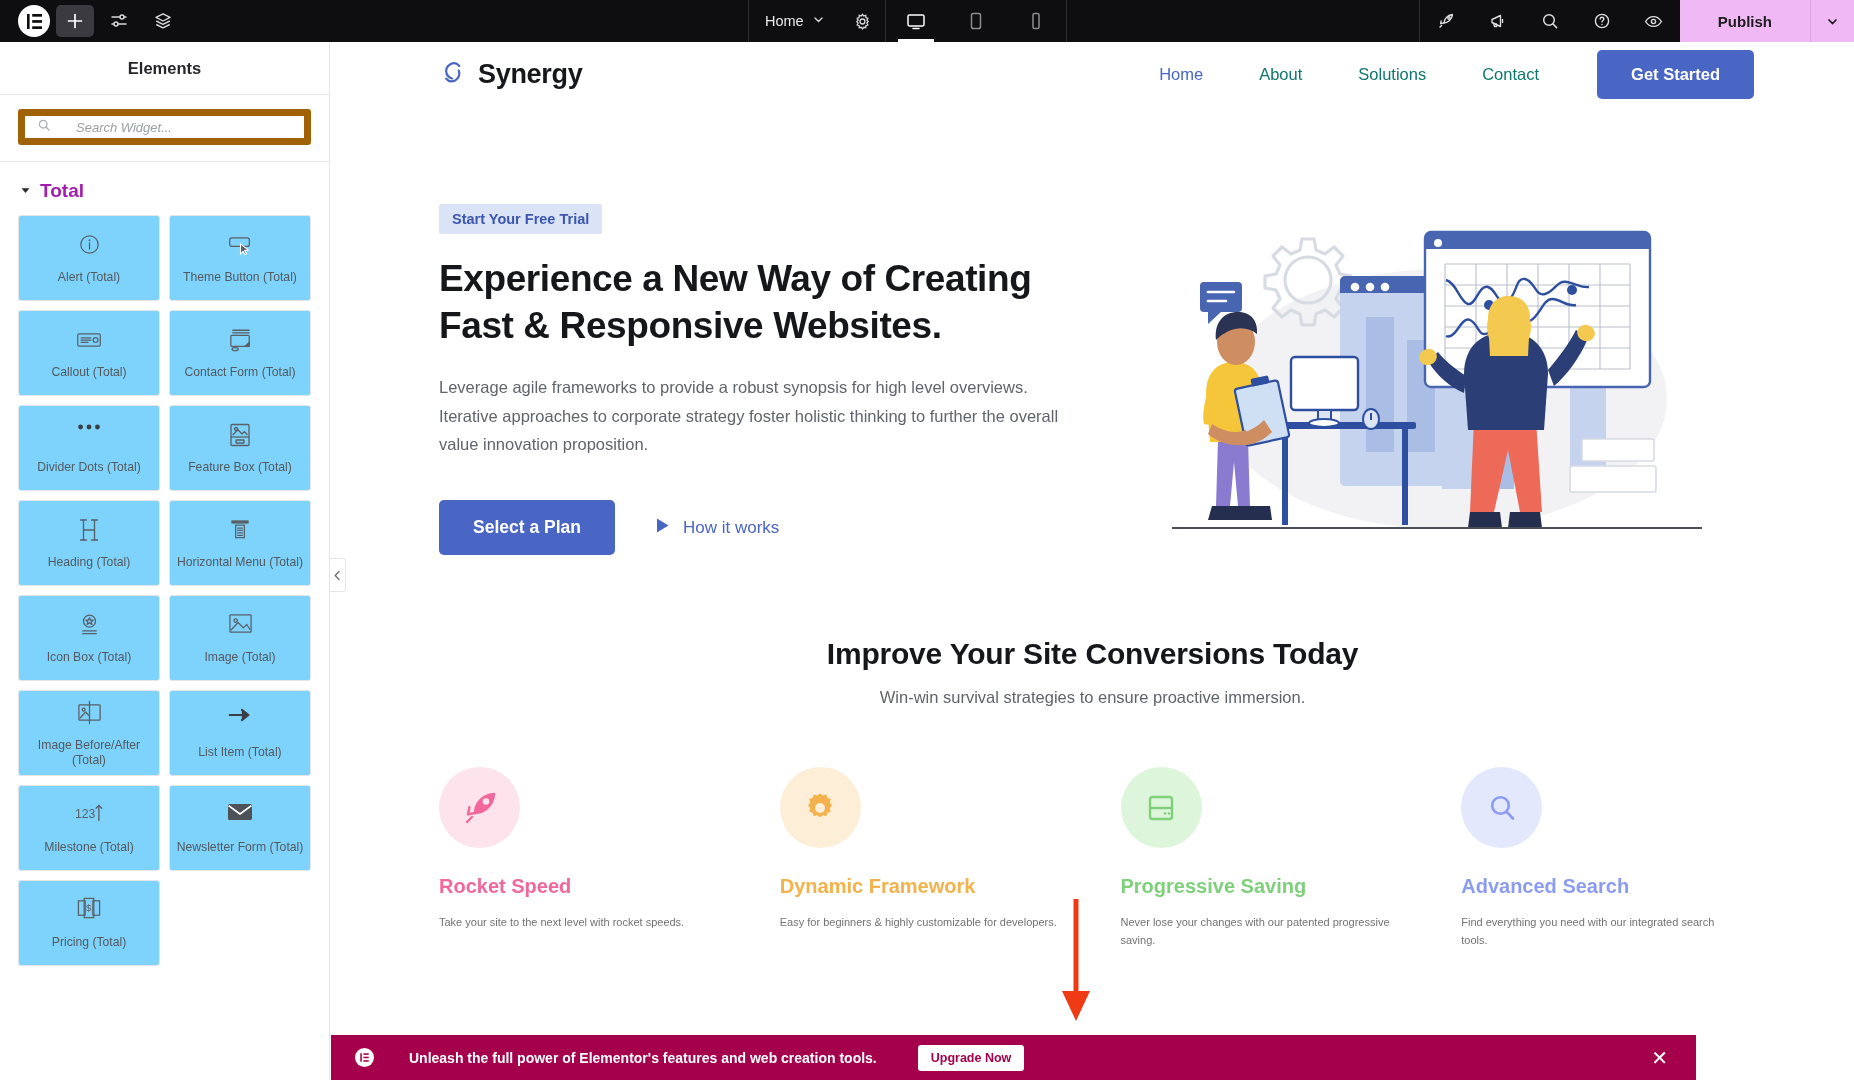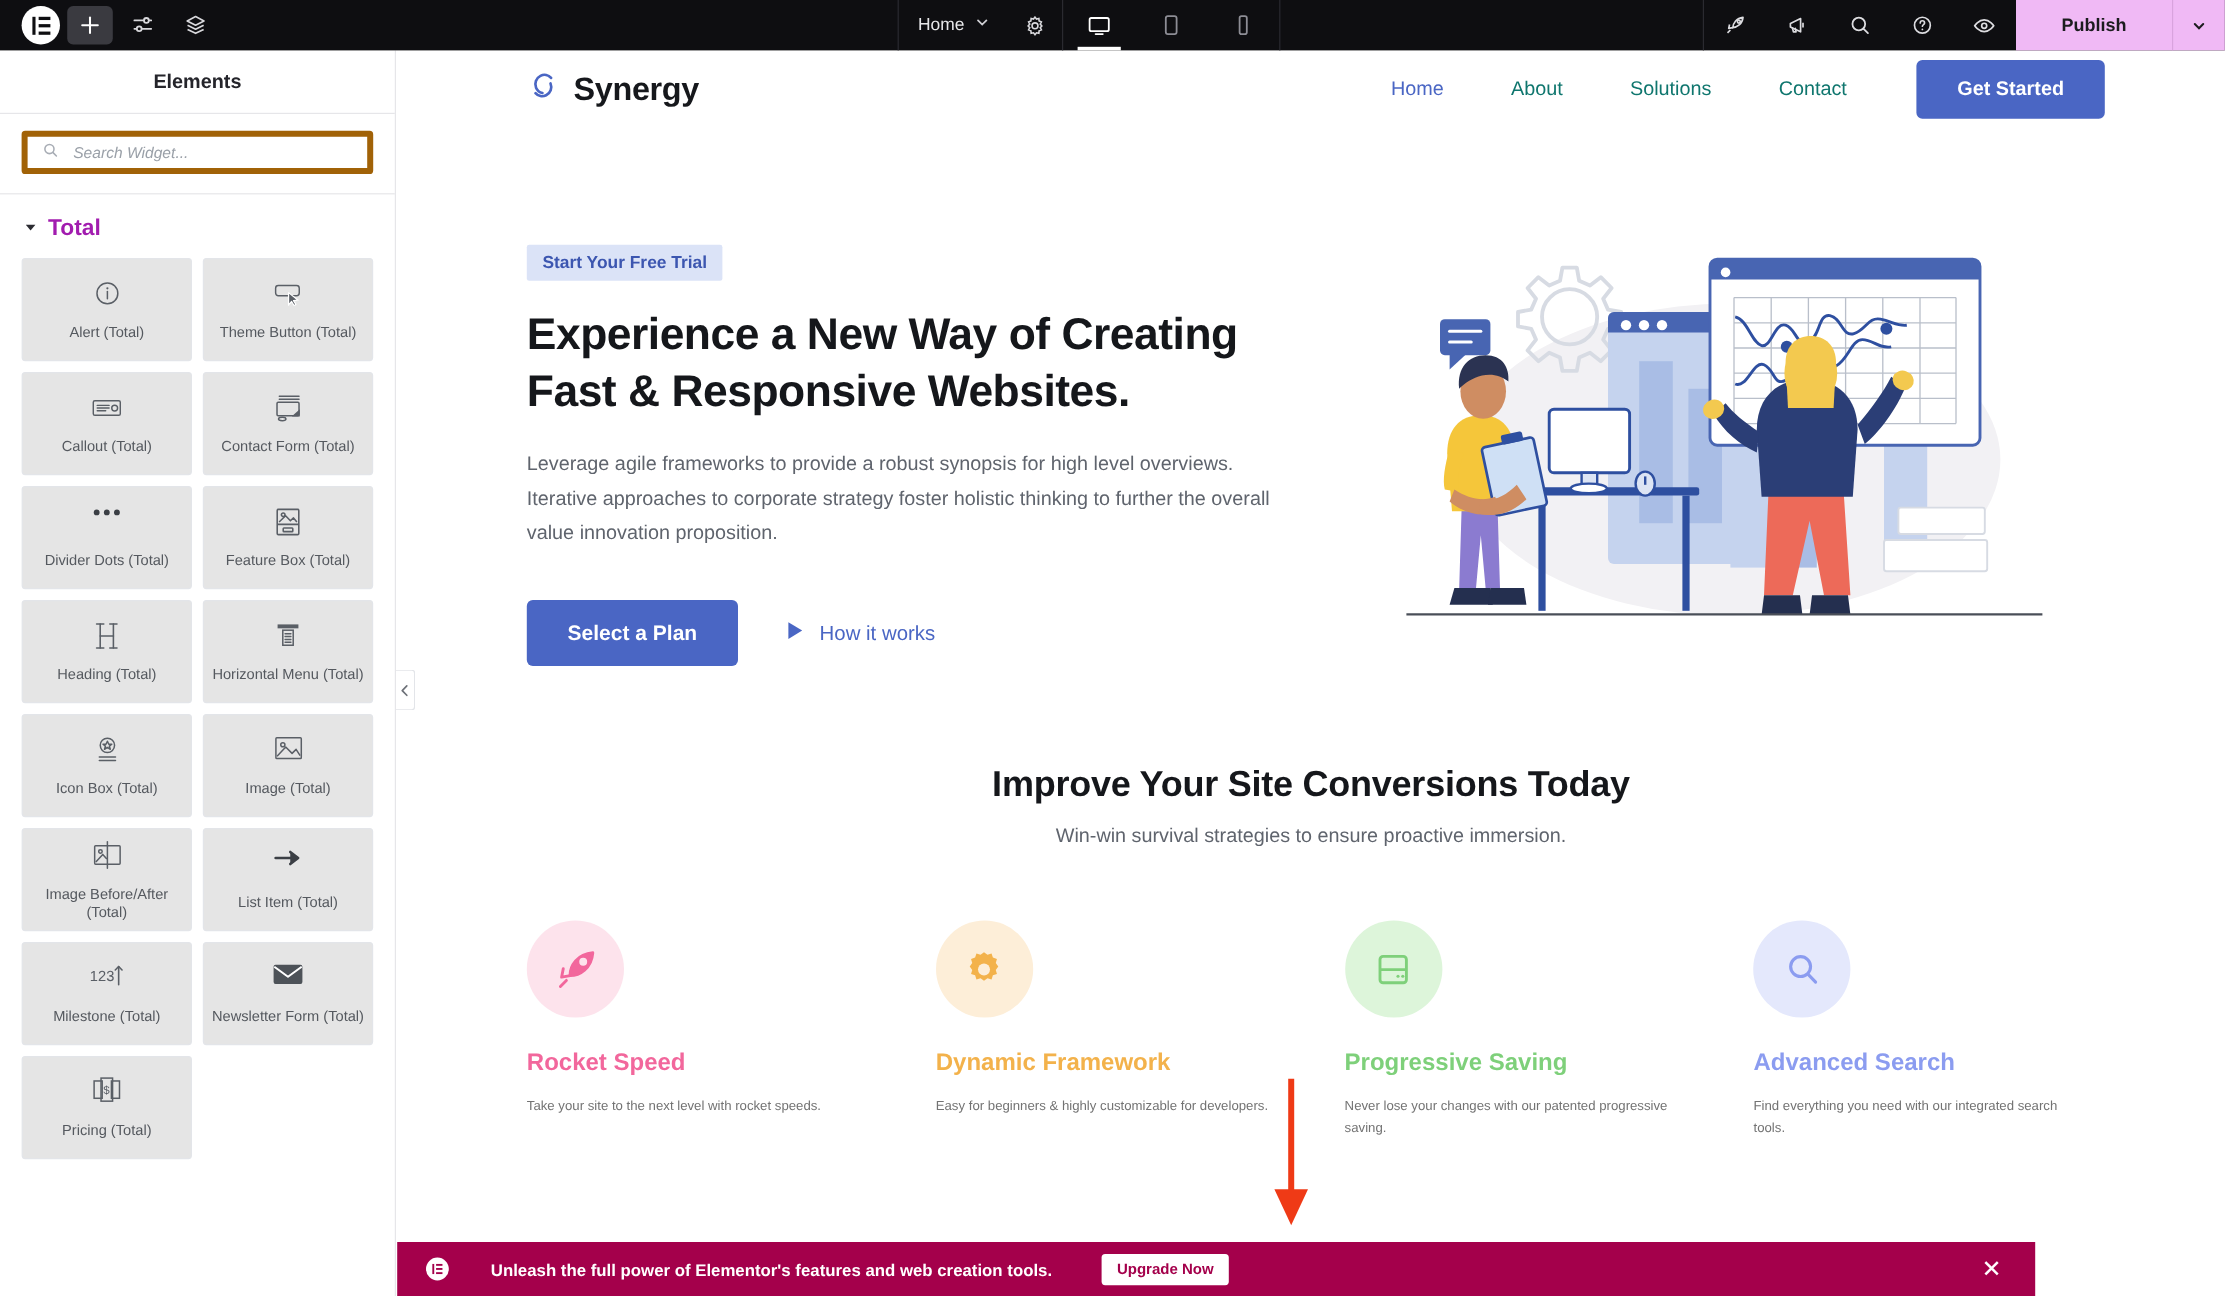--- a/index.html
+++ b/index.html
@@ -83,39 +83,39 @@
     z-index: 40;
     display: flex; flex-direction: column;
   }
   .panel-head {
     height: 53px; display: flex; align-items: center; justify-content: center;
     border-bottom: 1px solid #e6e6e9; flex: 0 0 auto;
   }
   .panel-head .t { font-size: 16.5px; font-weight: 700; color: #25252b; }
   .panel-search { padding: 14px 18px 16px 18px; flex: 0 0 auto; }
   .search-box {
-    height: 36px; border: 5px solid #a16207; border-radius: 3px;
-    display: flex; align-items: center; gap: 12px; padding: 0 12px;
+    height: 36px; border: 7px solid #a16207; border-radius: 3px;
+    display: flex; align-items: center; gap: 25px; padding: 0 12px;
     background: #fff; cursor: text;
   }
   .search-box .ph { font-size: 13px; color: #9aa0a8; font-style: italic; }
   .panel-divider { height: 1px; background: #e6e6e9; }
 
   .panel-scroll { flex: 1 1 auto; overflow: hidden; position: relative; }
   .cat-head {
     display: flex; align-items: center; gap: 9px;
     padding: 18px 20px 13px 20px; cursor: pointer;
   }
   .cat-head .nm { font-size: 19px; font-weight: 700; color: #a21caf; }
   .grid {
     display: grid; grid-template-columns: 1fr 1fr;
     gap: 9px; padding: 0 18px 20px 18px;
   }
   .wcard {
-    background: #e5e5e5; border: 1px solid #e3e5e9; border-radius: 3px;
+    background: #7dd3fc; border: 1px solid #e3e5e9; border-radius: 3px;
     height: 86px;
     display: flex; flex-direction: column; align-items: center; justify-content: center;
     gap: 9px; cursor: grab; padding: 4px 5px;
   }
   .wcard .lbl {
     font-size: 12.2px; color: #55595f; text-align: center; line-height: 1.22;
   }
   .wcard .ic { height: 30px; display: flex; align-items: flex-start; justify-content: center; }
   .wcard .ic svg { display: block; }
 
@@ -146,21 +146,21 @@
     font-size: 16.5px; color: #0f766e; padding: 0 28px; cursor: pointer; font-weight: 400;
   }
   .nav-link.active { color: #4a66c4; }
   .get-started {
     margin-left: 30px;
     background: #4a66c4; color: #fff;
     font-size: 16.5px; font-weight: 600;
     padding: 15px 34px; border-radius: 5px; cursor: pointer;
   }
 
-  .hero { display: flex; padding: 58px 80px 0 108px; }
+  .hero { display: flex; padding: 58px 80px 0 108px; align-items: center; }
   .hero-left { width: 660px; flex: 0 0 660px; padding-top: 34px; }
   .eyebrow {
     display: inline-block; background: #dbe3f7; color: #3c56b0;
     font-size: 14.5px; font-weight: 600;
     padding: 7px 13px; border-radius: 2px;
   }
   .hero-h1 {
     margin-top: 22px;
     font-size: 37px; line-height: 1.26; font-weight: 700;
     color: #15171b; letter-spacing: -0.4px;

